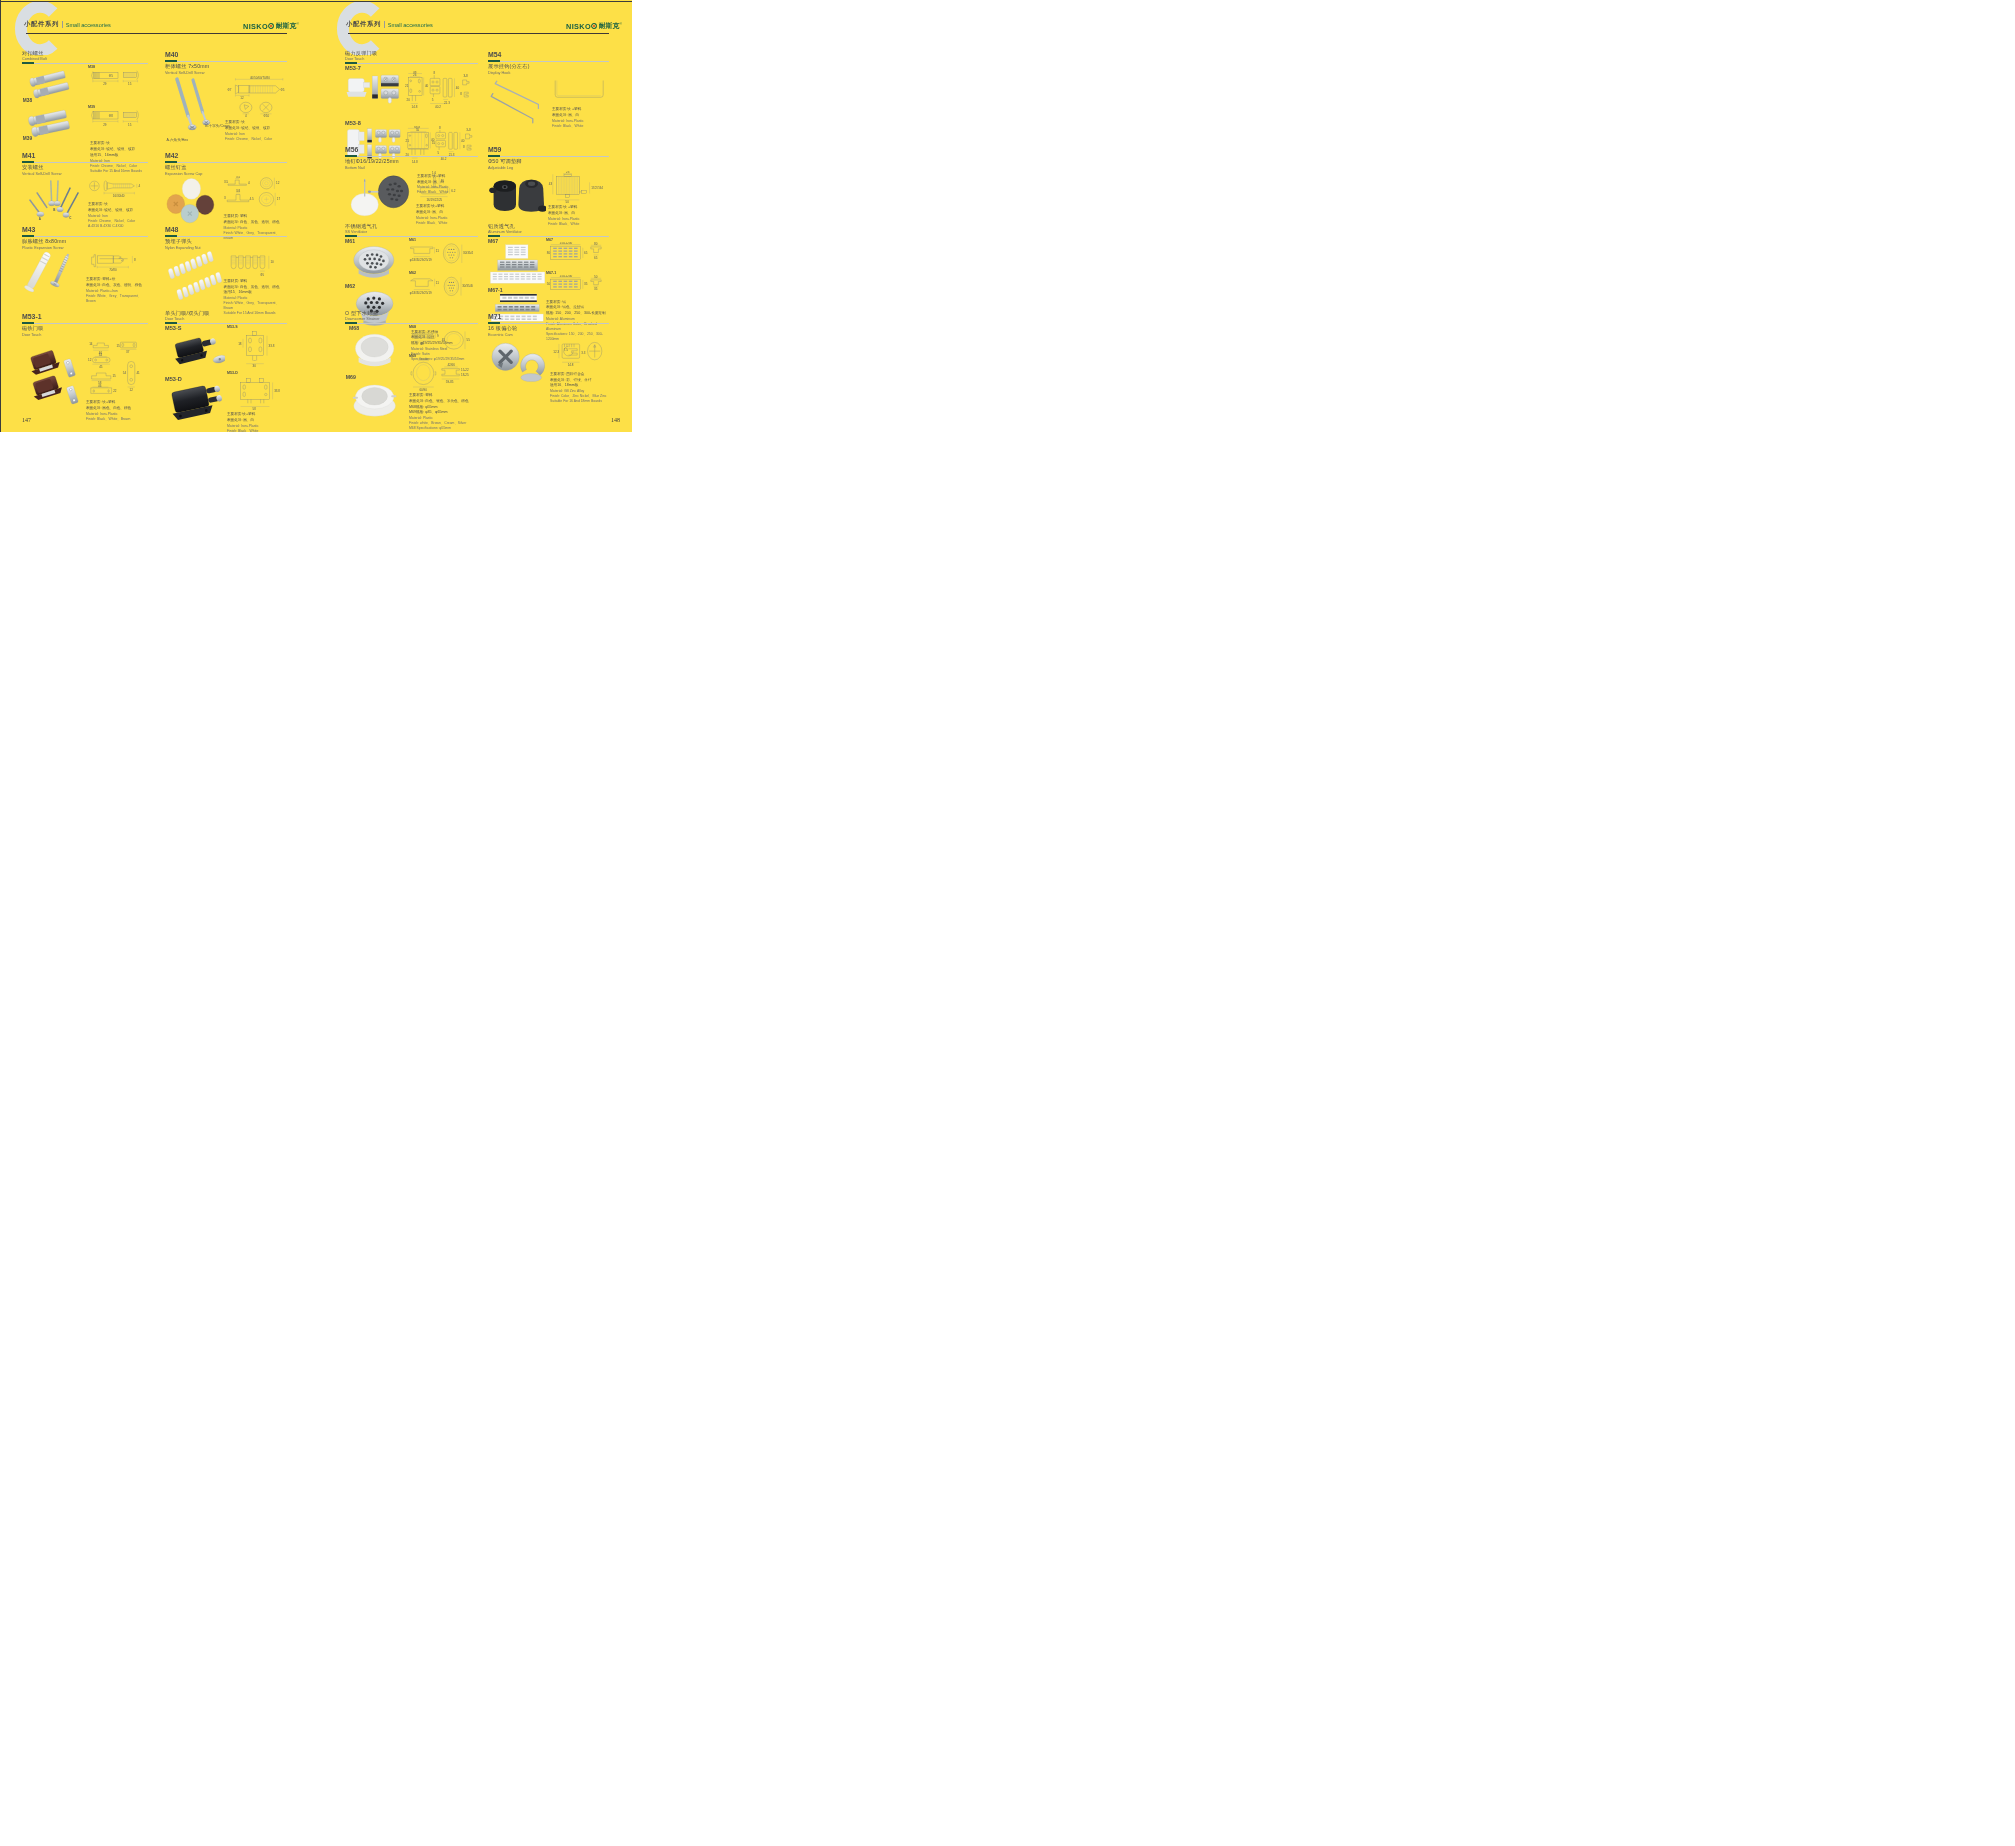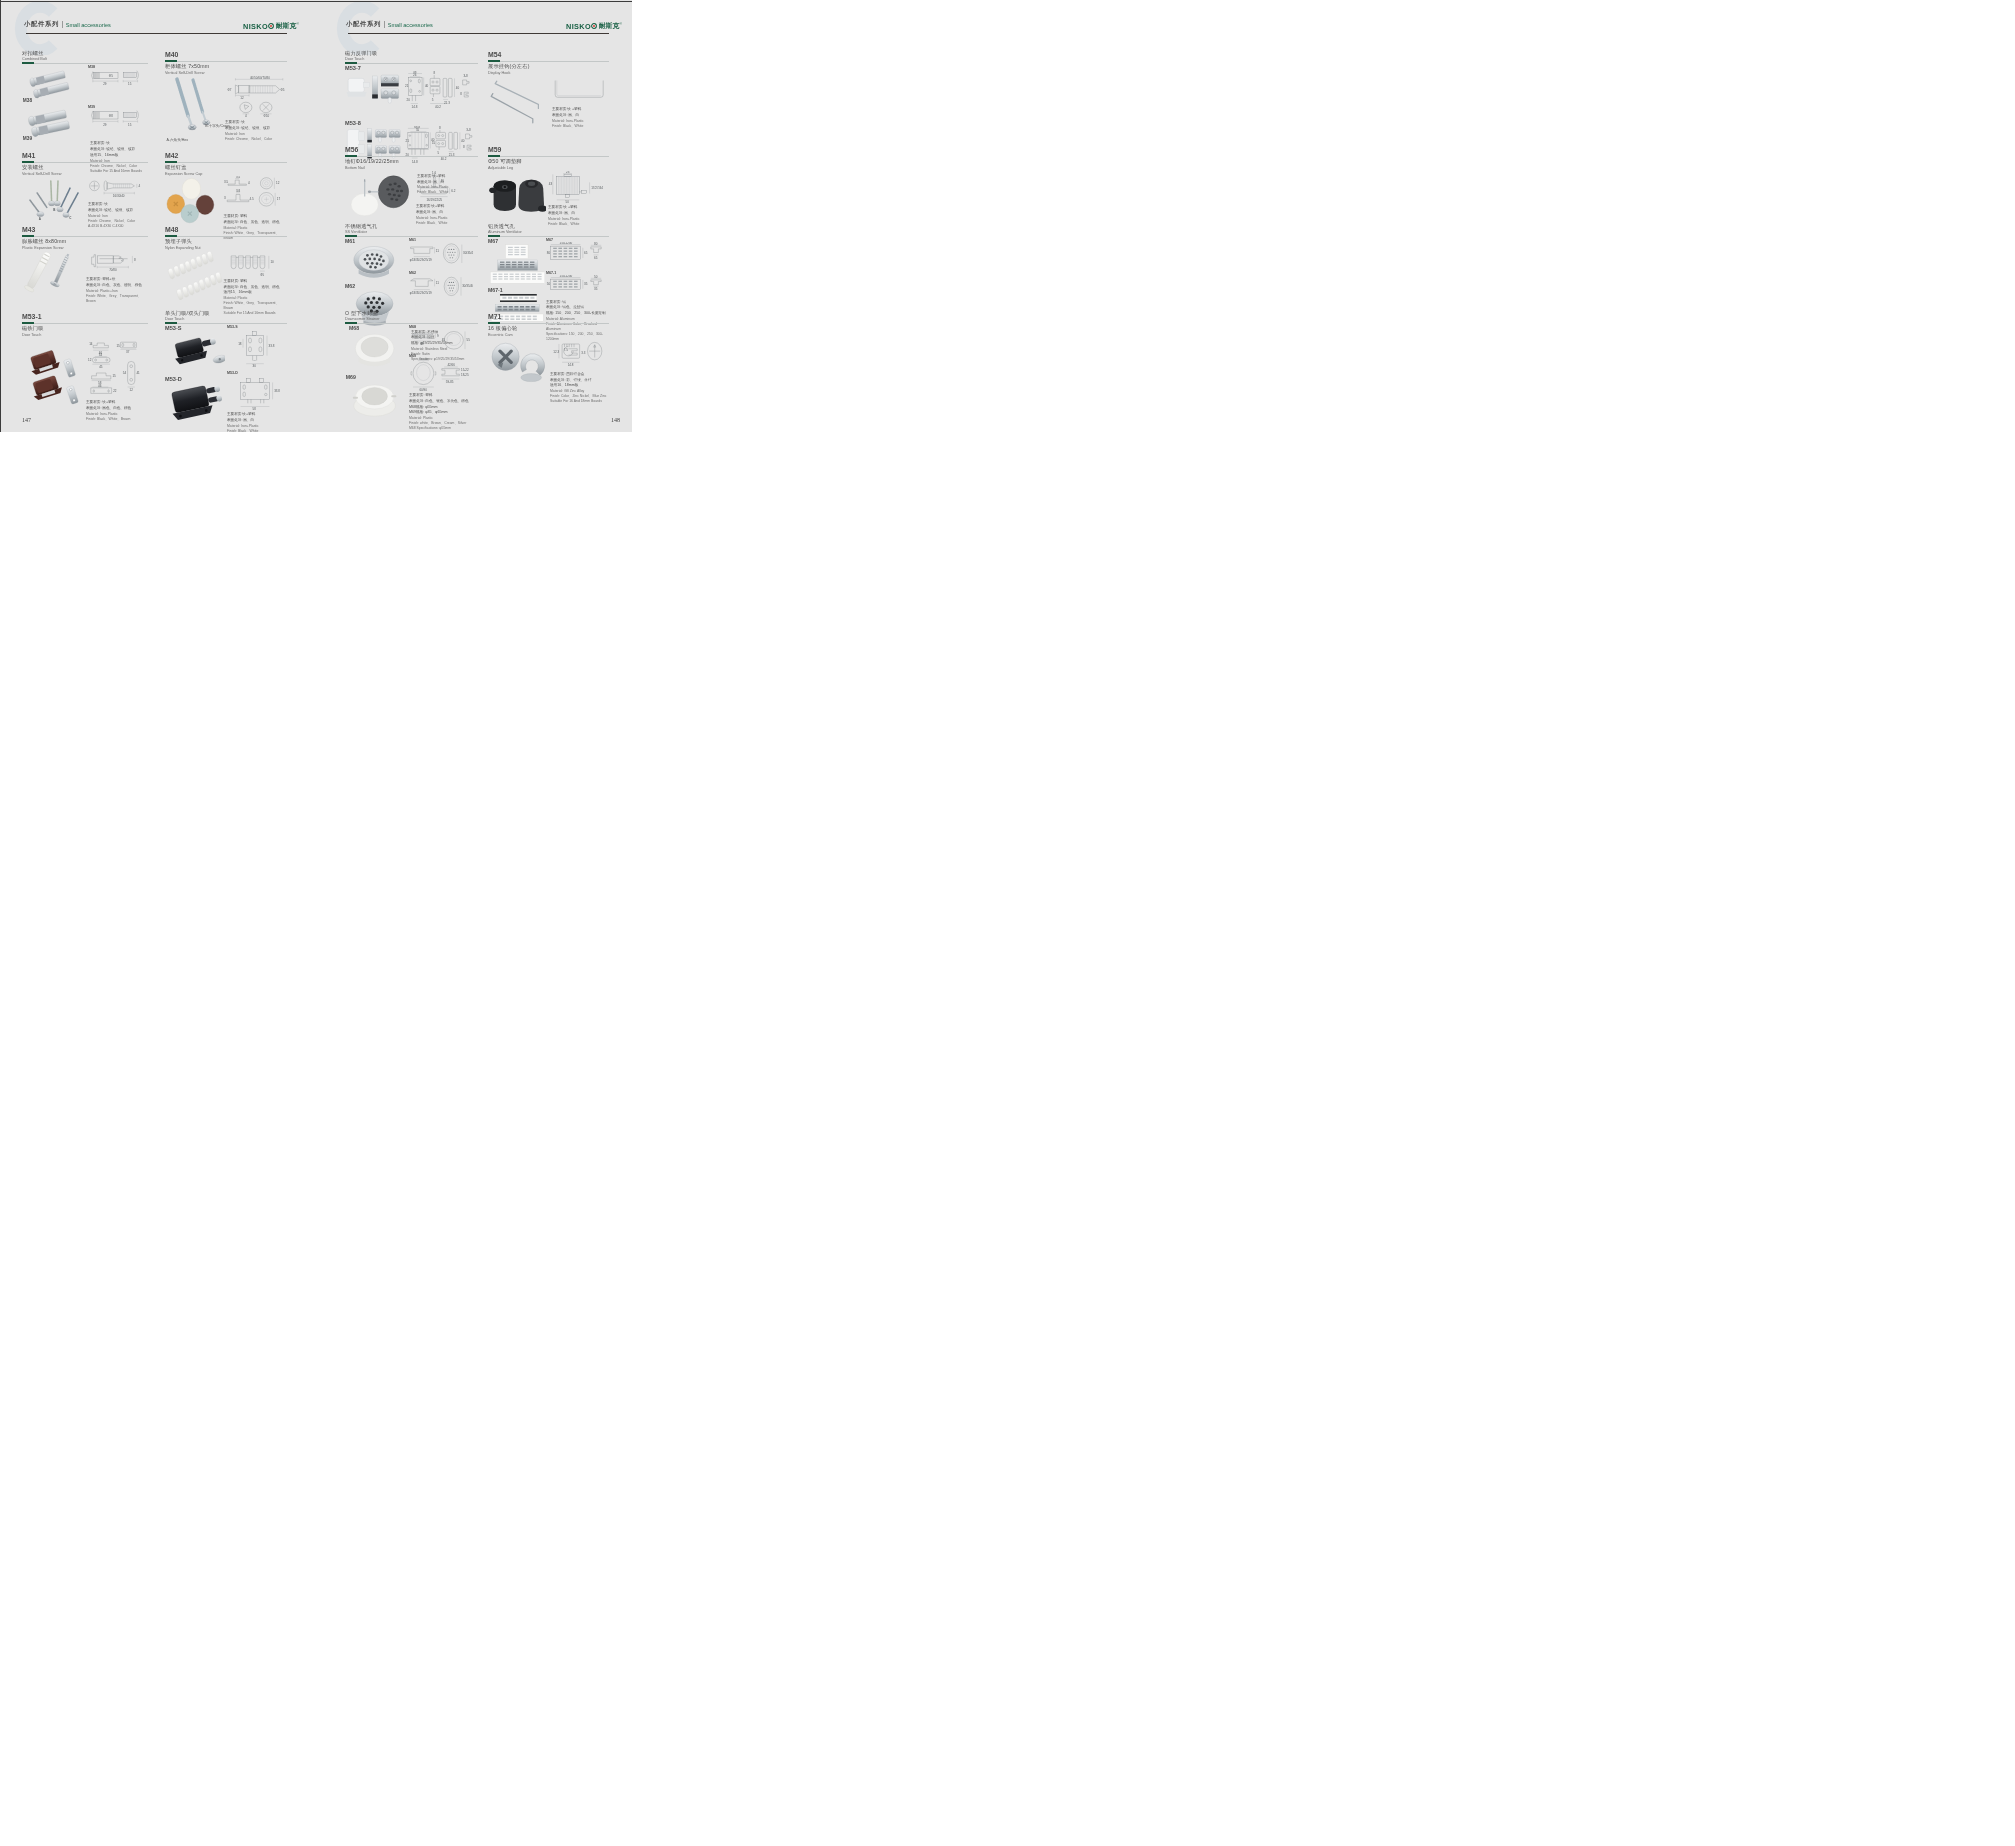--- a/index.html
+++ b/index.html
@@ -1,16 +1,16 @@
 <!DOCTYPE html>
 <html style="font-size:6.4px"><head>
 <meta charset="utf-8">
 <style>
   html,body{margin:0;padding:0;background:#fff;}
-  .spread{position:relative;width:632px;height:432px;background:#e5e5e5;overflow:hidden;
+  .spread{position:relative;width:632px;height:432px;background:#fde047;overflow:hidden;
           font-family:"Liberation Sans",sans-serif;color:#4e4e4e;}
   .edge-top{position:absolute;left:0;top:0.8px;width:100%;height:0.6px;background:#3c3c3c;}
   .edge-left{position:absolute;left:0.4px;top:0;width:0.6px;height:100%;background:#3c3c3c;}
   .wmark{position:absolute;top:2.4px;}
   .hdr{position:absolute;top:20px;display:flex;align-items:center;}
   .hdr-zh{font-size:6.4px;font-weight:bold;color:#4b4b4b;letter-spacing:0.6px;}
   .hdr-sep{width:0.4px;height:6.9px;background:#9a9a9a;margin:0 3.2px;}
   .hdr-en{font-size:5.6px;color:#1e6b4e;}
   .hdr-rule{position:absolute;top:33px;height:1px;background:#3f3936;width:261px;}
   .logo{position:absolute;top:21px;display:flex;align-items:center;}

